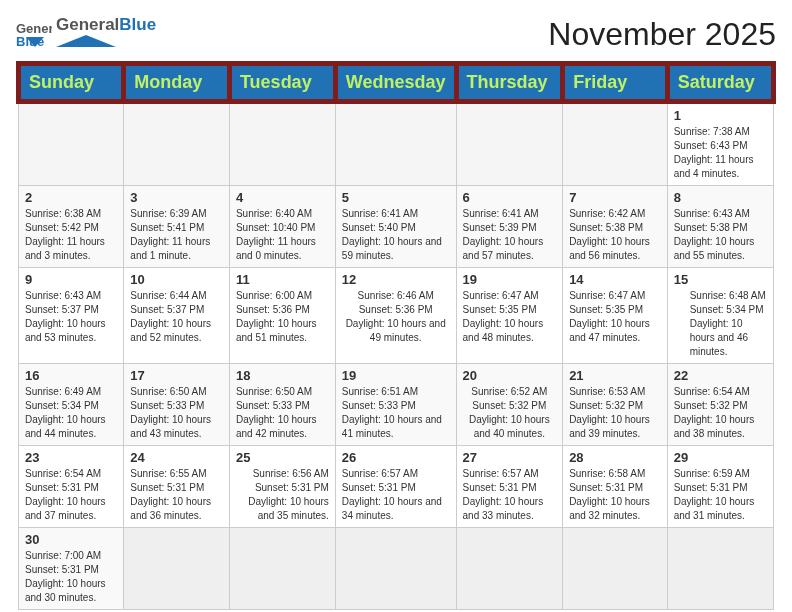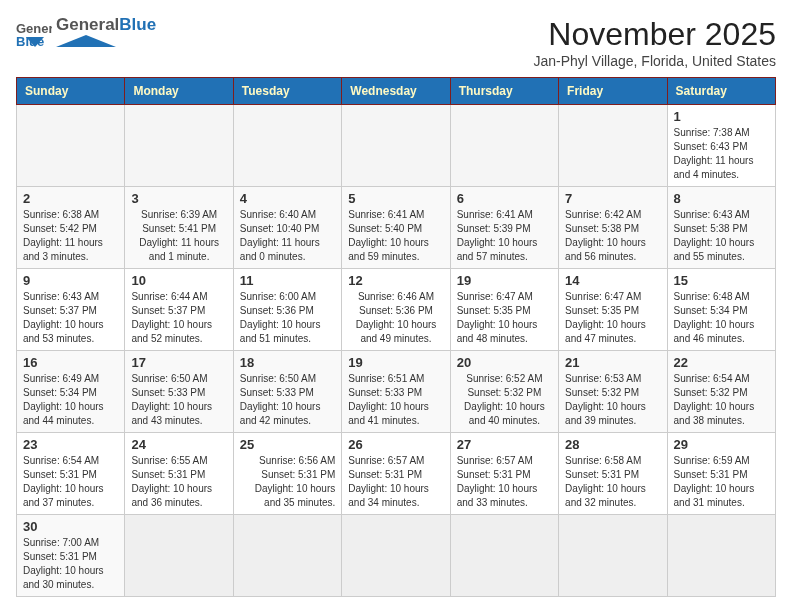--- a/index.html
+++ b/index.html
@@ -37,26 +37,26 @@
       font-size: 14px;
       color: #444;
     }
     .calendar-table {
       width: 100%;
       border-collapse: collapse;
       border: 1px solid #ccc;
     }
     .calendar-table th {
       background-color: #2171b5;
-      color: #fef9c3;
+      color: #bef264;
       text-align: left;
       padding: 6px 8px;
-      font-size: 12px;
+      font-size: 18px;
       font-weight: bold;
-      border: 1px solid #7f1d1d;
+      border: 5px solid #7f1d1d;
     }
     .calendar-table td {
       vertical-align: top;
       border: 1px solid #ccc;
       padding: 4px 6px;
       width: 107px;
       min-height: 60px;
       background: #fff;
       font-size: 10.5px;
       color: #333;
@@ -96,21 +96,20 @@
       <span style="font-size:17px;color:#555;font-weight:bold;">General</span><span style="font-size:17px;color:#2171b5;font-weight:bold;">Blue</span>
       <div style="margin-top:-2px;">
         <svg width="60" height="12" viewBox="0 0 60 12">
           <polygon points="0,12 60,12 30,0" fill="#2171b5"></polygon>
         </svg>
       </div>
     </div>
   </div>
   <div class="title-area">
     <div class="calendar-title">November 2025</div>
-    <div class="calendar-subtitle">Jan-Phyl Village, Florida, United States</div>
   </div>
 </div>
 
 <table class="calendar-table">
   <thead>
     <tr>
       <th>Sunday</th>
       <th>Monday</th>
       <th>Tuesday</th>
       <th>Wednesday</th>
@@ -136,21 +135,21 @@
       </tr>
       <tr class="row-even">
         <td>
           <span class="day-number">2</span>
           <div class="day-info" style="white-space: pre-line;">Sunrise: 6:38 AM
 Sunset: 5:42 PM
 Daylight: 11 hours and 3 minutes.</div>
         </td>
         <td>
           <span class="day-number">3</span>
-          <div class="day-info" style="white-space: pre-line; text-align: center;">Sunrise: 6:39 AM
+          <div class="day-info" style="white-space: pre-line;">Sunrise: 6:39 AM
 Sunset: 5:41 PM
 Daylight: 11 hours and 1 minute.</div>
         </td>
         <td>
           <span class="day-number">4</span>
           <div class="day-info" style="white-space: pre-line;">Sunrise: 6:40 AM
 Sunset: 10:40 PM
 Daylight: 11 hours and 0 minutes.</div>
         </td>
         <td>
@@ -210,21 +209,21 @@
 Daylight: 10 hours and 48 minutes.</div>
         </td>
         <td>
           <span class="day-number">14</span>
           <div class="day-info" style="white-space: pre-line;">Sunrise: 6:47 AM
 Sunset: 5:35 PM
 Daylight: 10 hours and 47 minutes.</div>
         </td>
         <td>
           <span class="day-number">15</span>
-          <div class="day-info" style="white-space: pre-line;">Sunrise: 6:48 AM
+          <div class="day-info" style="white-space: pre-line; margin-left: 16px;">Sunrise: 6:48 AM
 Sunset: 5:34 PM
 Daylight: 10 hours and 46 minutes.</div>
         </td>
       </tr>
       <tr class="row-even">
         <td>
           <span class="day-number">16</span>
           <div class="day-info" style="white-space: pre-line;">Sunrise: 6:49 AM
 Sunset: 5:34 PM
 Daylight: 10 hours and 44 minutes.</div>

